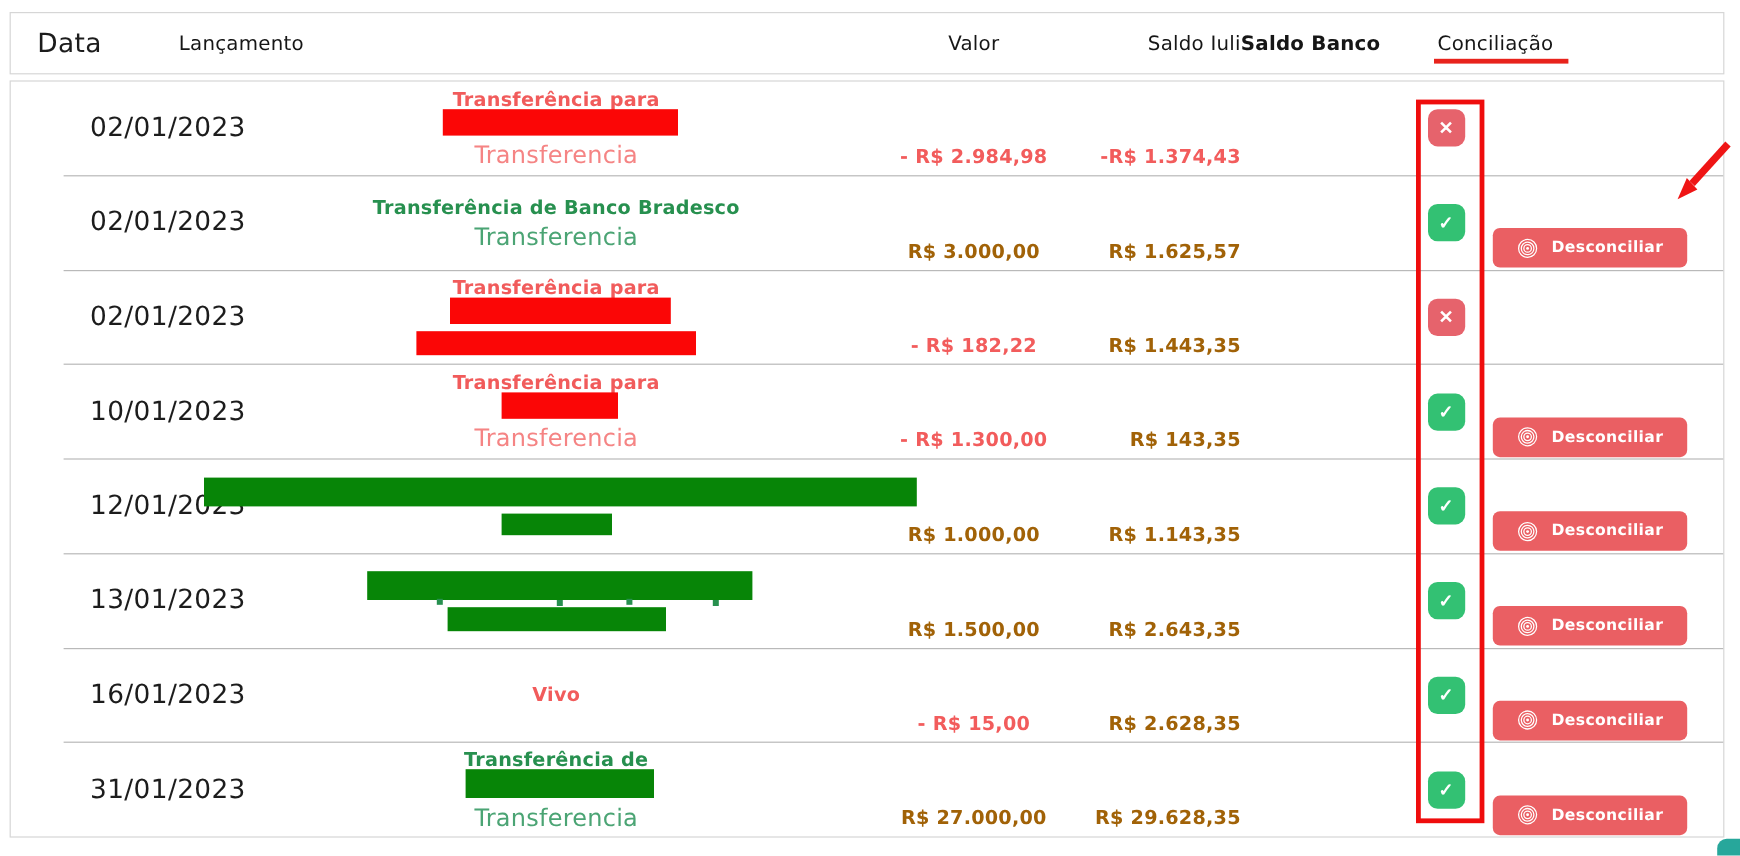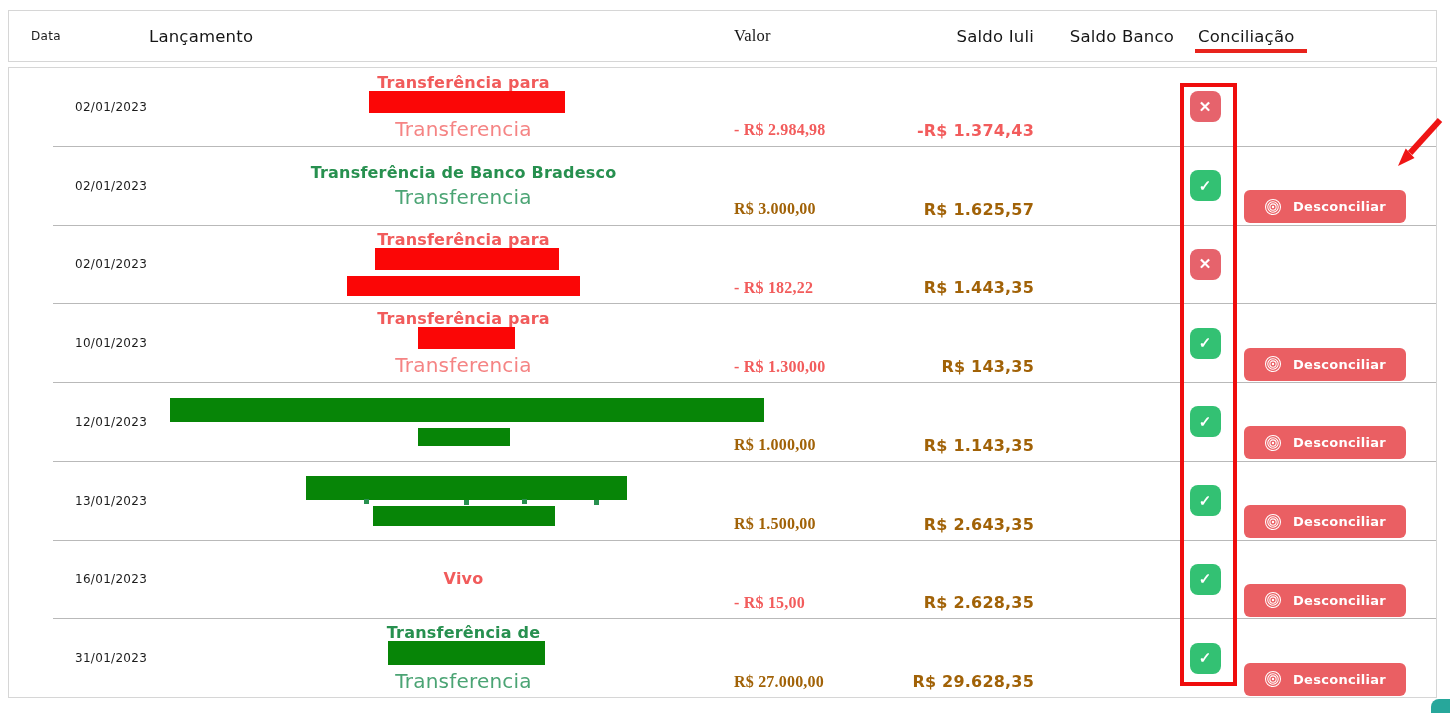--- a/index.html
+++ b/index.html
@@ -20,25 +20,25 @@
   
   .tbody {
     border:1px solid #d6d6d6; background:#fff;
     height:631px; display:flex; flex-direction:column;padding-left:44px;
   }
   .row { flex:1; display:flex; align-items:center; border-bottom:1px solid #b9b9b9; }
   .row:last-child { border-bottom:none; }
 
   
   .cell { flex:none; }
-  .c-date   { width:140px; padding-left:22px; font-size:12px; color:#1c1c1c; letter-spacing:.3px; }
+  .c-date   { width:140px; padding-left:22px; font-size:22px; color:#1c1c1c; letter-spacing:.3px; }
   .c-desc   { flex:1 1 auto; min-width:0; display:flex; flex-direction:column; justify-content:center; gap:6px; overflow:visible; }
-  .c-valor  { width:155px; text-align:left;font-family:Liberation Serif, serif; }
+  .c-valor  { width:155px; text-align:center; }
   .c-iuli   { width:145px; text-align:right; }
-  .c-banco  { width:140px; text-align:right; }
+  .c-banco  { width:140px; text-align:left;font-weight:bold; }
   .c-conc   { width:62px; display:flex; justify-content:center; }
   .c-action { width:200px; display:flex; align-items:flex-end;margin-top:42px; }
   .th.c-conc { justify-content:flex-start; padding-left:24px; }
 
   
   .title-line, .sub-line { display:flex; align-items:center; line-height:1;flex-direction:column; }
   .entry-title { font-size:16px; font-weight:700; letter-spacing:.2px; white-space:nowrap; }
   .entry-sub   { font-size:20px; letter-spacing:.2px; white-space:nowrap; }
   .t-red   { color:#f15b5b; }
   .s-red   { color:#f58484; }

